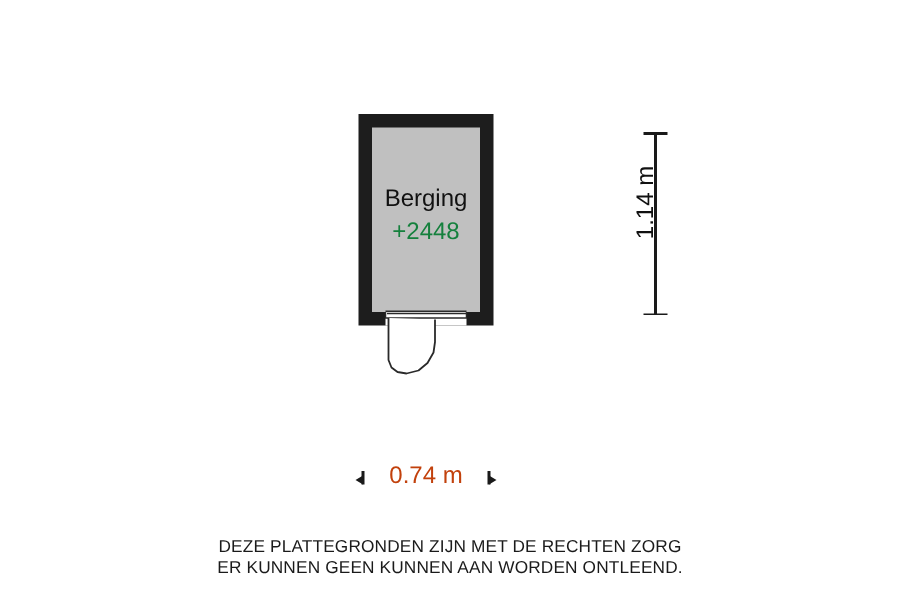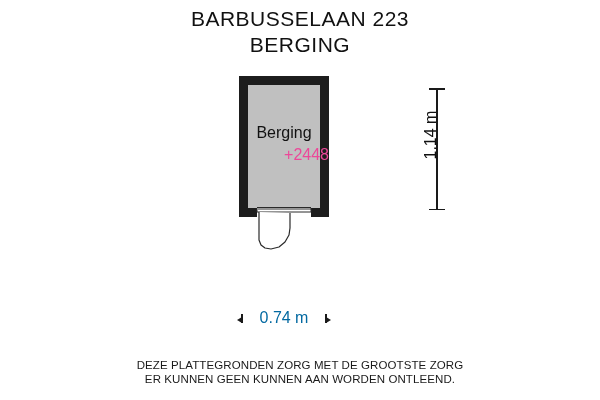--- a/index.html
+++ b/index.html
@@ -75,24 +75,24 @@
     text-align: center;
     font-size: 16px;
     line-height: 22px;
     color: #111111;
   }
   .room-height {
     position: absolute;
     left: 0;
     top: 68px;
     width: 90px;
-    text-align: right;
+    text-align: center;
     font-size: 16px;
     line-height: 22px;
-    color: #ec4899;
+    color: #15803d;
   }
 
   
   .door-gap {
     position: absolute;
     left: 18px;
     top: 132px;
     width: 54px;
     height: 9px;
     background: #ffffff;
@@ -189,21 +189,21 @@
     border-left: 5px solid #1a1a1a;
   }
   .dim-horizontal .dim-text {
     position: absolute;
     left: 0;
     top: 0;
     width: 110px;
     text-align: center;
     font-size: 16px;
     line-height: 20px;
-    color: #0369a1;
+    color: #c2410c;
   }
 
   
   .disclaimer {
     position: absolute;
     left: 0;
     top: 358px;
     width: 600px;
     text-align: center;
     font-size: 11.5px;
@@ -212,24 +212,20 @@
   }
   .disclaimer div {
     letter-spacing: 0.1px;
   }
 </style>
 </head>
 <body>
 
 <div class="page">
 
-  <div class="title-block">
-    <div class="title-line1">BARBUSSELAAN 223</div>
-    <div class="title-line2">BERGING</div>
-  </div>
 
   <div class="plan">
     <div class="room-outer"></div>
     <div class="room-inner"></div>
     <div class="room-label">Berging</div>
     <div class="room-height">+2448</div>
     <div class="door-gap"></div>
     <div class="door-gap-line"></div>
     <svg class="door-svg" viewBox="0 0 84 48">
       <path d="M12 4 L12 8 L66 8 L66 4" fill="none" stroke="#2a2a2a" stroke-width="1"></path>
@@ -247,17 +243,17 @@
 
   <div class="dim-horizontal">
     <div class="dim-text">0.74 m</div>
     <div class="tick-left"></div>
     <div class="arrow-left"></div>
     <div class="tick-right"></div>
     <div class="arrow-right"></div>
   </div>
 
   <div class="disclaimer">
-    <div>DEZE PLATTEGRONDEN ZORG MET DE GROOTSTE ZORG</div>
+    <div>DEZE PLATTEGRONDEN ZIJN MET DE RECHTEN ZORG</div>
     <div>ER KUNNEN GEEN KUNNEN AAN WORDEN ONTLEEND.</div>
   </div>
 
 </div>
 
 </body></html>

